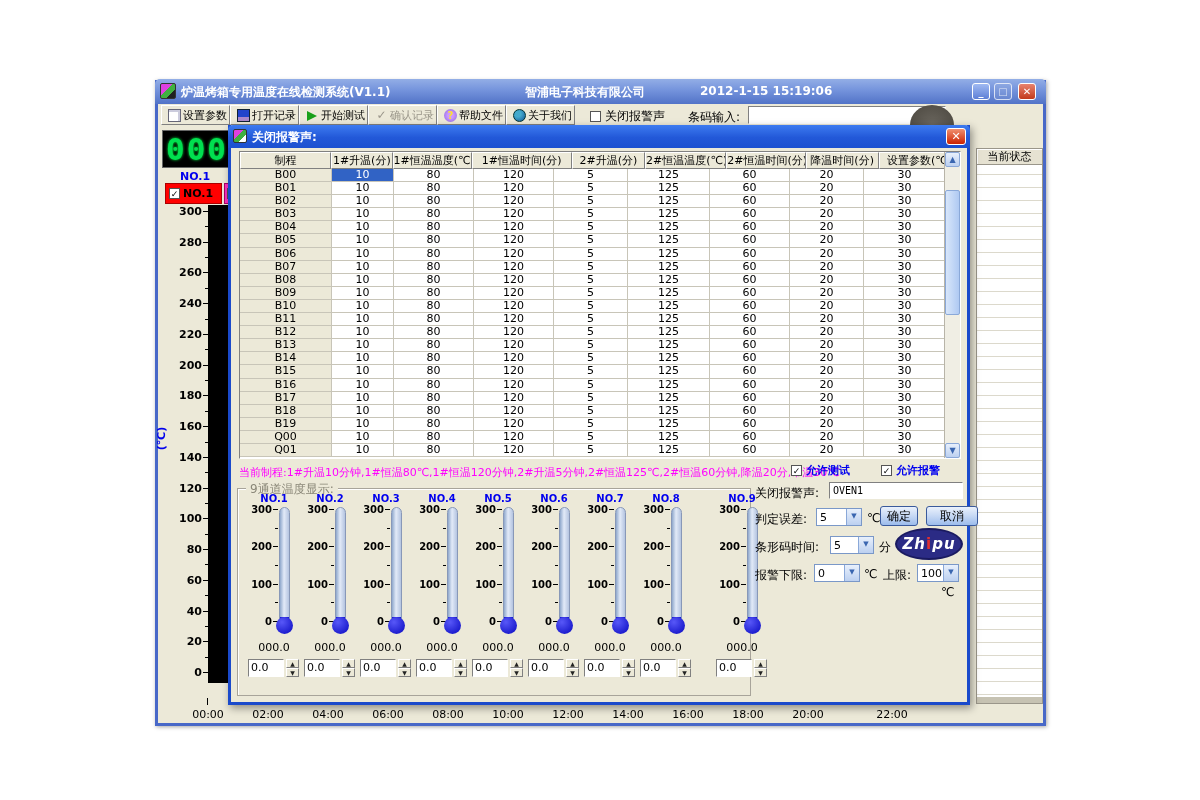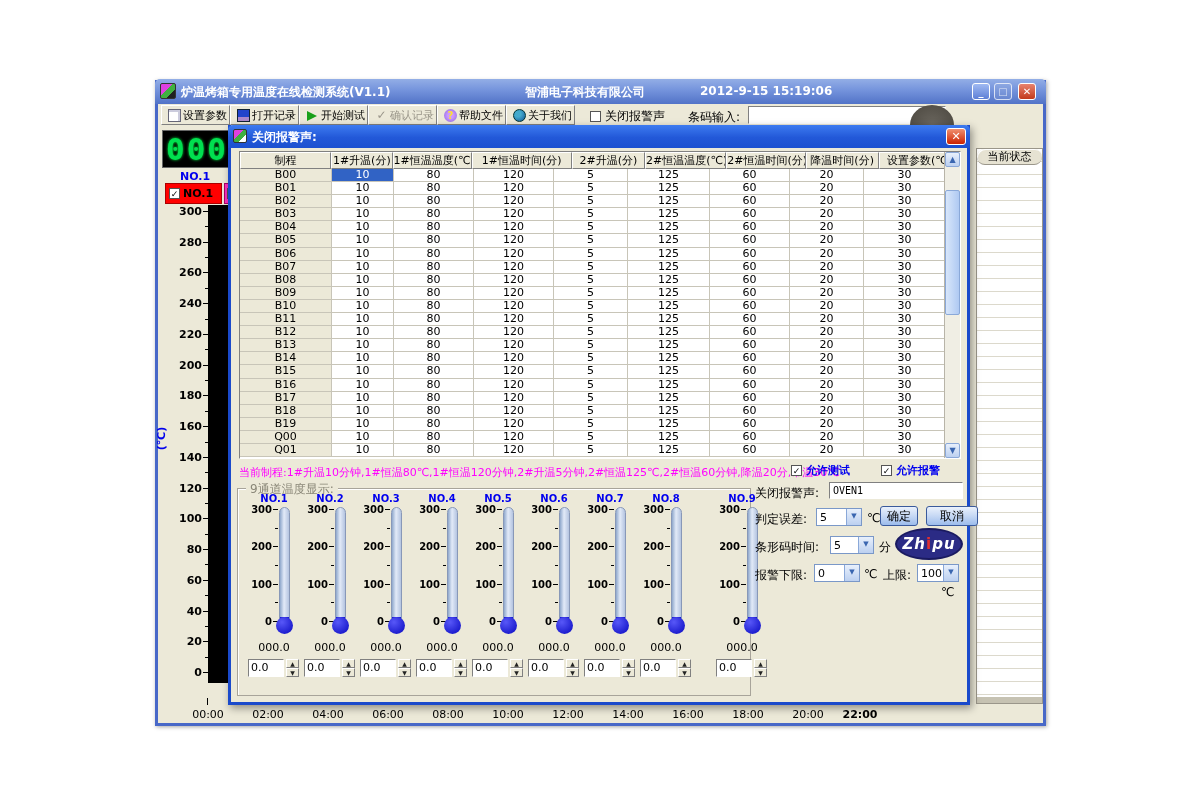--- a/index.html
+++ b/index.html
@@ -59,21 +59,21 @@
   #plotstrip { position:absolute; left:50px; top:125px; width:24px; height:478px; background:#000; }
   #yunit { position:absolute; left:-8px; top:352px; color:#0000EE; font-size:11px; font-weight:bold; transform:rotate(-90deg); }
   .xlab { position:absolute; top:628px; width:44px; text-align:center; font-size:11px; color:#000; }
   #xmark { position:absolute; left:49px; top:618px; width:1px; height:7px; background:#000; }
 
   
   #statuslist { position:absolute; left:818px; top:68px; width:67px; height:556px; background:#fff;
     border:1px solid #9A968A;
     background-image:repeating-linear-gradient(180deg,#fff 0 12px,#DCD9CC 12px 13px); }
   #statuslist .hdr { position:absolute; left:0; top:0; width:100%; height:16px; background:#E6E2D2;
-    border-bottom:1px solid #9A968A; box-shadow:inset 1px 1px 0 #fff; font-size:11px; text-align:center; line-height:15px;border-radius:8px; }
+    border-bottom:1px solid #9A968A; box-shadow:inset 1px 1px 0 #fff; font-size:11px; text-align:center; line-height:15px; }
   #statuslist .foot { position:absolute; left:0; bottom:0; width:100%; height:6px; background:#C6C2B2; }
 
   
   #dialog { position:absolute; left:228px; top:125px; width:742px; height:580px; z-index:10;
     border:3px solid #1A4ACB; border-top:none; background:#ECE9D8; box-shadow:2px 3px 8px rgba(0,0,0,.4); }
   #dlg-title { position:absolute; left:-3px; top:0; width:742px; height:23px;
     background:linear-gradient(180deg,#3D7BF0 0%,#2258D8 55%,#1C50D0 100%);
     border-radius:5px 5px 0 0; color:#fff; font-weight:bold; font-size:12px; }
   #dlg-title .d-icon { position:absolute; left:5px; top:4px; width:14px; height:14px; border-radius:2px;
     background:linear-gradient(135deg,#E040E0 0 40%,#40B040 40% 70%,#FFF 70%); border:1px solid #333; }
@@ -148,21 +148,21 @@
 </head>
 <body>
 
 <div id="app">
   <div id="main-window">
 
     <div id="titlebar">
       <span class="tb-icon"></span>
       <span class="t-title">炉温烤箱专用温度在线检测系统(V1.1)</span>
       <span class="t-company">智浦电子科技有限公司</span>
-      <span class="t-datetime">2012-9-15 15:19:06</span>
+      <span class="t-datetime">2012-1-15 15:19:06</span>
       <span class="winbtn min">_</span>
       <span class="winbtn max">□</span>
       <span class="winbtn close">✕</span>
     </div>
 
     <div id="toolbar">
       <div class="toolbtn" style="left:3px">
         <span class="t-ic ic-page"></span>
         <span>设置参数</span>
         </div>
@@ -261,21 +261,21 @@
         <div class="xlab" style="left: 88px;">02:00</div>
         <div class="xlab" style="left: 148px;">04:00</div>
         <div class="xlab" style="left: 208px;">06:00</div>
         <div class="xlab" style="left: 268px;">08:00</div>
         <div class="xlab" style="left: 328px;">10:00</div>
         <div class="xlab" style="left: 388px;">12:00</div>
         <div class="xlab" style="left: 448px;">14:00</div>
         <div class="xlab" style="left: 508px;">16:00</div>
         <div class="xlab" style="left: 568px;">18:00</div>
         <div class="xlab" style="left: 628px;">20:00</div>
-        <div class="xlab" style="left: 680px; font-weight: bold;">22:00</div>
+        <div class="xlab" style="left: 712px;">22:00</div>
       </div>
     <div id="xmark"></div>
 
     <div id="statuslist">
       <div class="hdr">当前状态</div>
       <div class="foot"></div>
     </div>
   </div>
 
   <div id="dialog">

